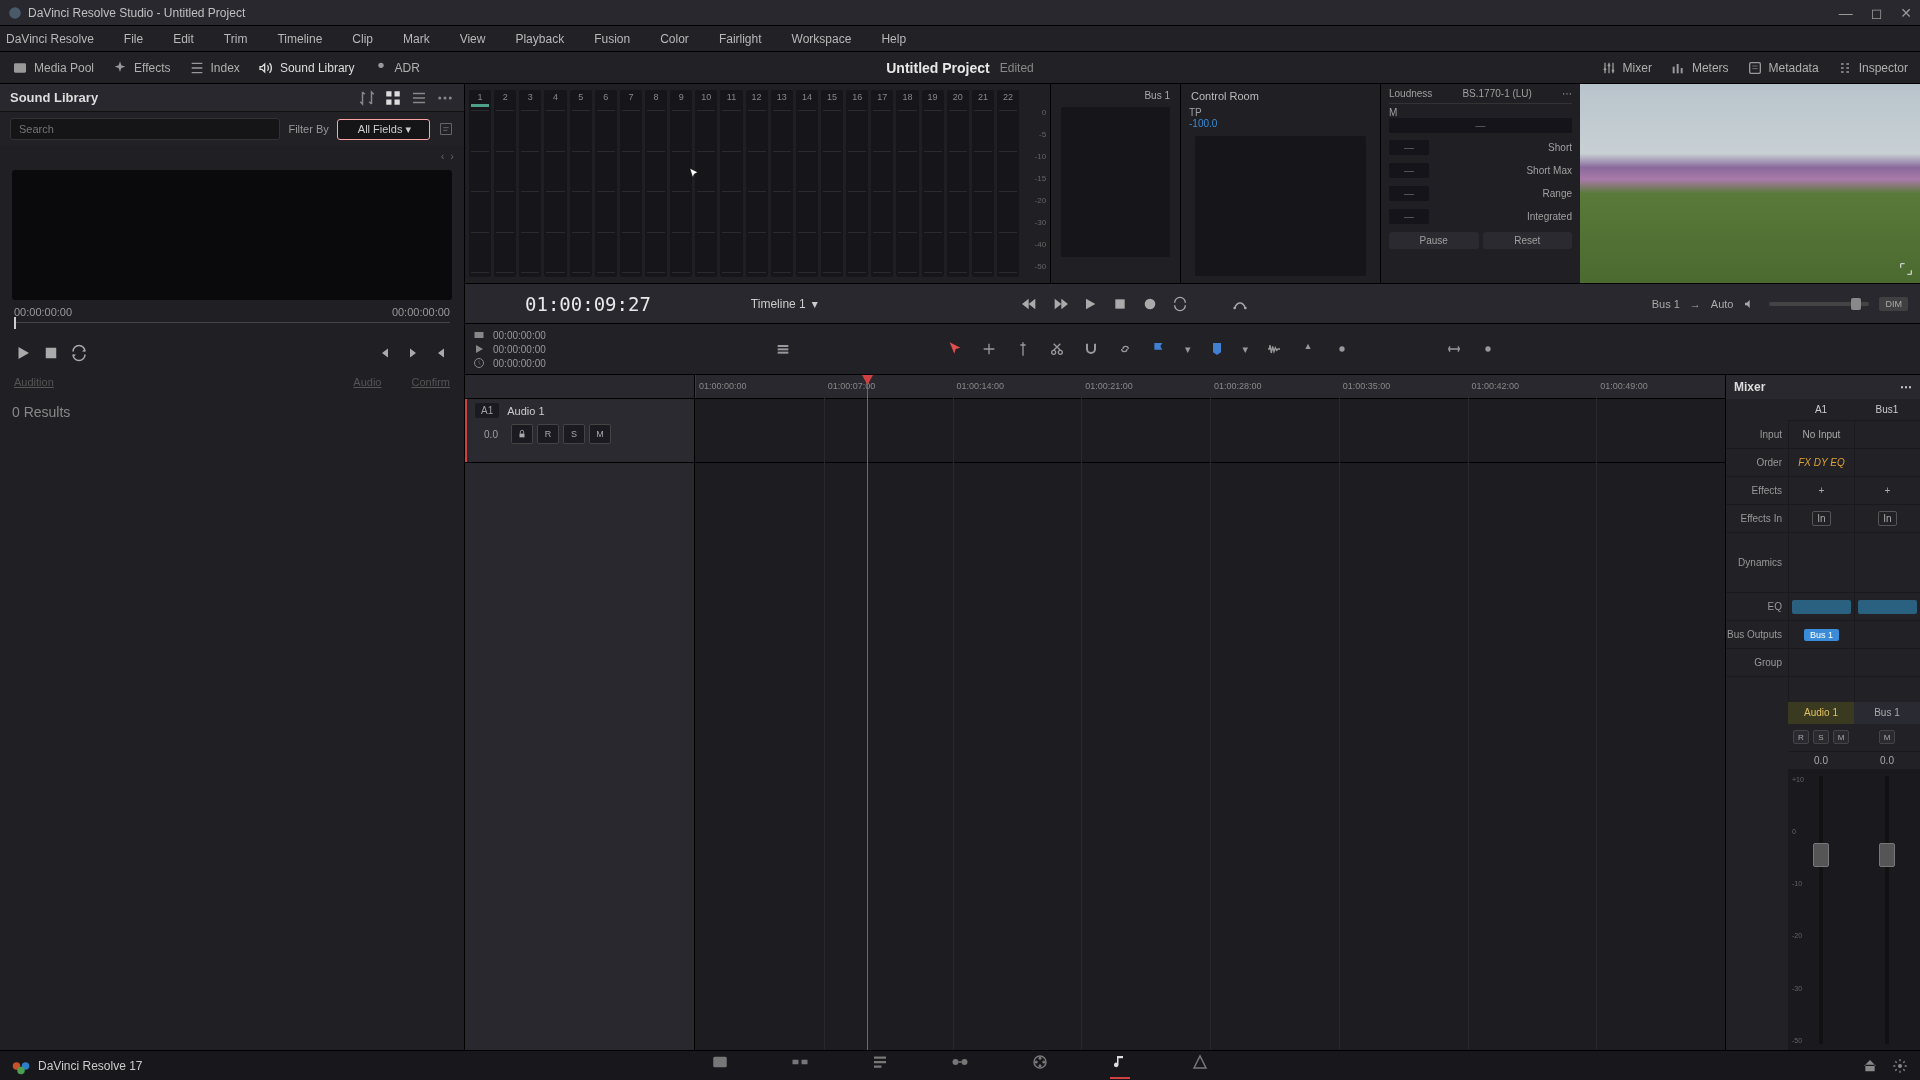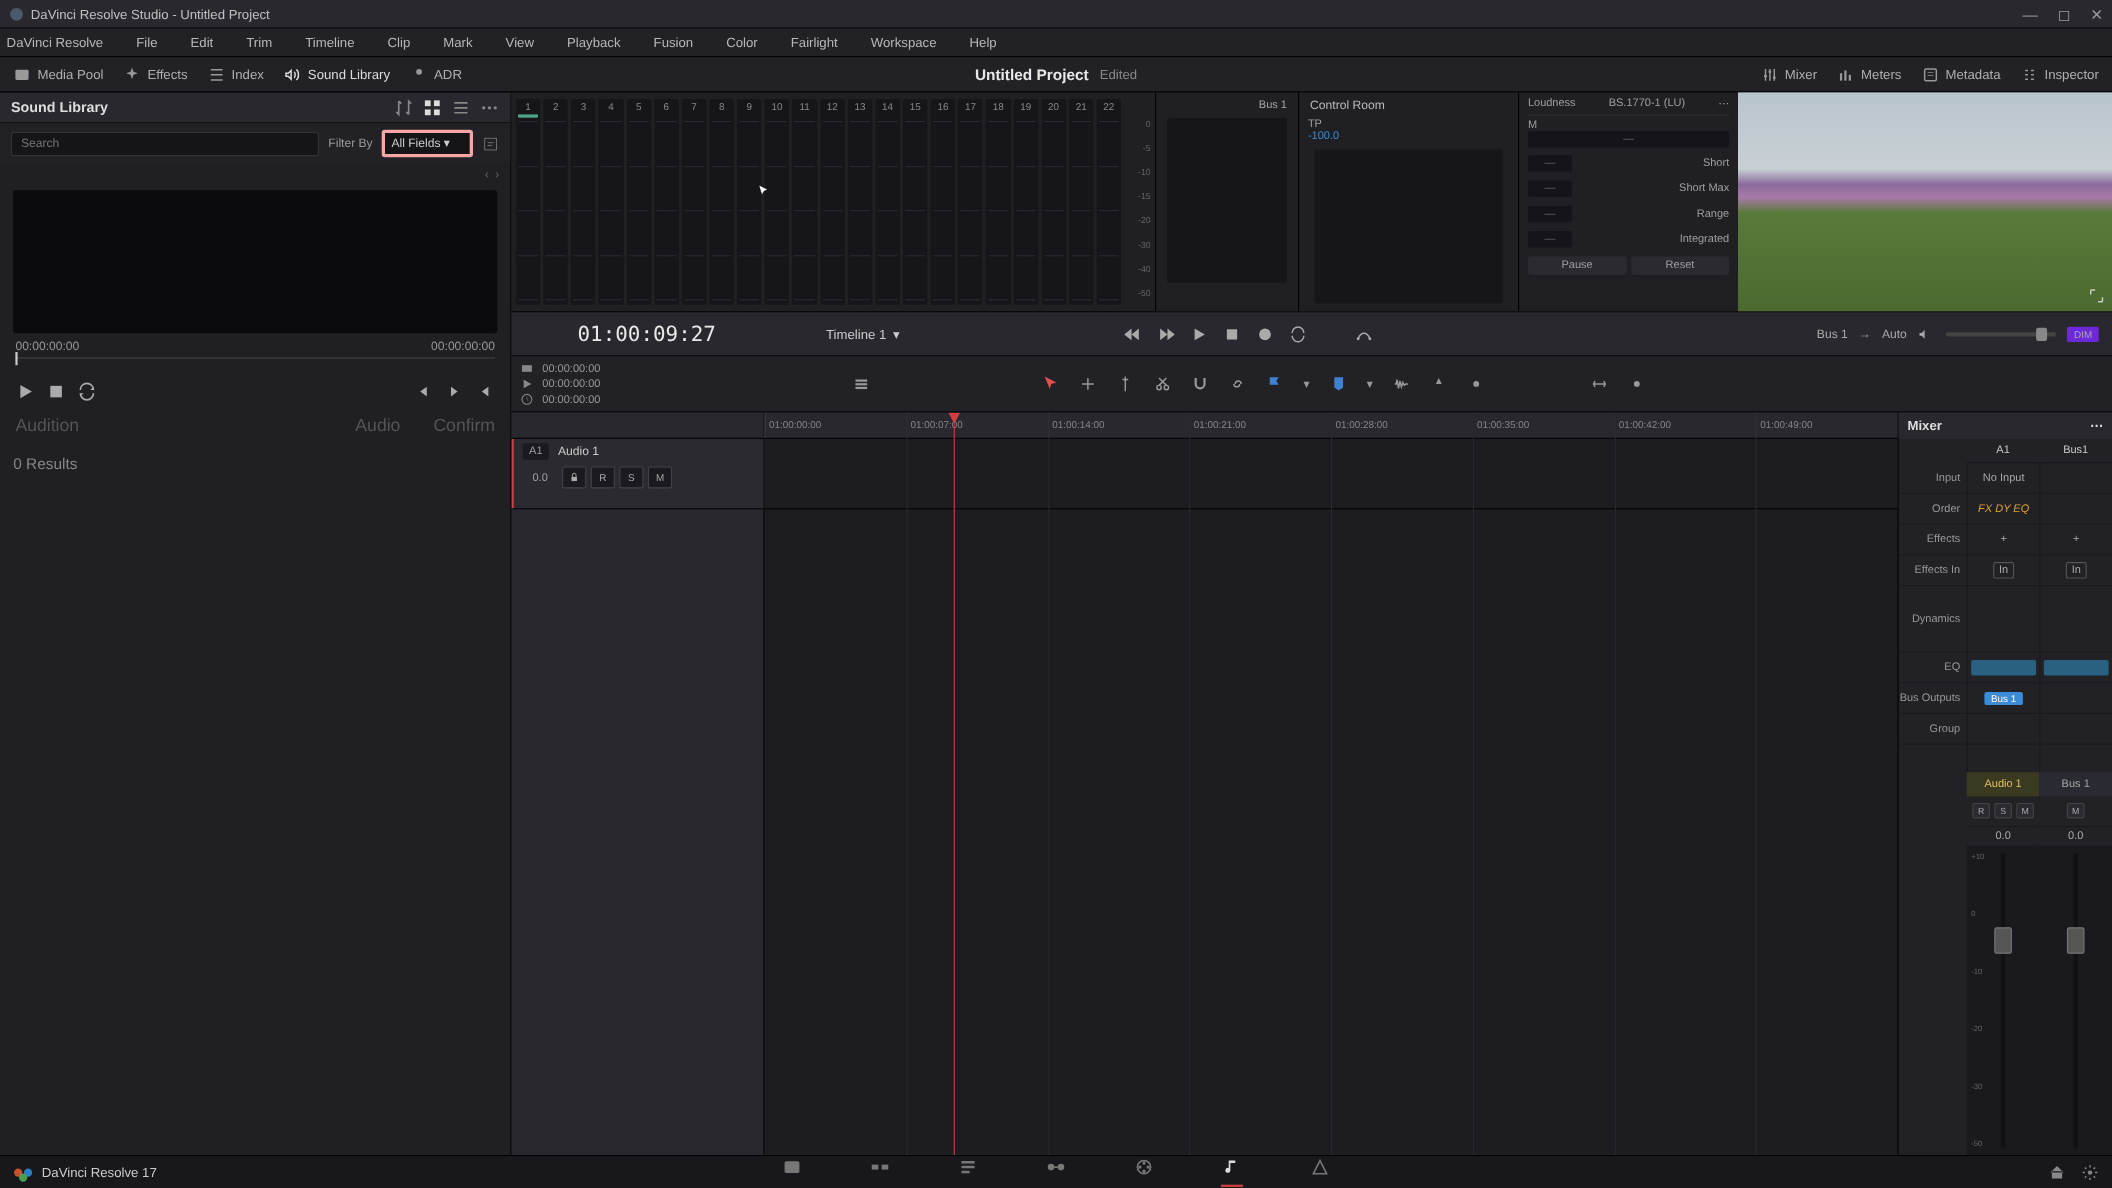--- a/index.html
+++ b/index.html
@@ -20,32 +20,32 @@
 .toolbar-center .edited { color: #888; font-size: 12px; }
 .icon-svg { width: 16px; height: 16px; fill: #999; }
 .main { display: flex; height: calc(100% - 26px - 26px - 32px - 30px); }
 .sidebar { width: 465px; background: #1f1f24; border-right: 1px solid #000; display: flex; flex-direction: column; }
 .panel-header { height: 28px; display: flex; align-items: center; padding: 0 10px; background: #28282e; border-bottom: 1px solid #111; }
 .panel-header .ptitle { font-weight: bold; color: #ddd; font-size: 13px; flex: 1; }
 .panel-header .picon { width: 18px; height: 18px; margin-left: 8px; cursor: pointer; fill: #888; }
 .search-row { display: flex; align-items: center; padding: 6px 10px; gap: 8px; background: #212126; }
 .search-input { flex: 1; background: #151518; border: 1px solid #333; border-radius: 3px; padding: 4px 8px; color: #999; font-size: 11px; }
 .filter-label { color: #999; font-size: 11px; }
-.filter-select { background: #151518; border: 3px solid #fca5a5; border-radius: 3px; padding: 3px 18px 3px 6px; color: #ccc; font-size: 11px; position: relative; }
+.filter-select { background: #151518; border: 1px solid #fca5a5; border-radius: 3px; padding: 3px 18px 3px 20px; color: #ccc; font-size: 11px; position: relative; }
 .preview-nav { display: flex; justify-content: flex-end; padding: 4px 10px; gap: 6px; }
 .preview-nav span { color: #666; cursor: pointer; }
 .preview-box { height: 130px; background: #0a0a0c; margin: 4px 12px; border-radius: 3px; }
 .time-row { display: flex; justify-content: space-between; padding: 2px 14px; color: #999; font-size: 11px; }
 .scrub-line { height: 14px; margin: 2px 14px; border-top: 1px solid #444; position: relative; }
 .scrub-line::before { content: ''; position: absolute; left: 0; top: -6px; width: 2px; height: 12px; background: #ccc; }
 .ctrl-row { display: flex; align-items: center; padding: 6px 14px; gap: 10px; }
 .ctrl-row .spacer { flex: 1; }
 .play-icon { width: 18px; height: 18px; fill: #aaa; cursor: pointer; }
 .audition-row { display: flex; align-items: center; justify-content: space-between; padding: 8px 14px; }
-.audition-row span { color: #555; font-size: 16px; }
+.audition-row span { color: #555; font-size: 11px; text-decoration: underline; }
 .results { padding: 8px 12px; color: #888; font-size: 14px; }
 .center { flex: 1; display: flex; flex-direction: column; background: #1e1e23; }
 .meters-area { height: 200px; display: flex; border-bottom: 1px solid #000; background: #1f1f24; }
 .meters-col { flex: 1; display: flex; padding: 6px 4px; gap: 3px; position: relative; }
 .meter { flex: 1; background: #16161a; border-radius: 2px; position: relative; display: flex; flex-direction: column; justify-content: space-between; padding: 20px 2px 4px; }
 .meter .tick { height: 1px; background: #2a2a30; }
 .meter .lbl { position: absolute; top: 2px; left: 0; right: 0; text-align: center; font-size: 9px; color: #888; }
 .meter.first::before { content: ''; position: absolute; top: 14px; left: 2px; right: 2px; height: 3px; background: #4fa088; }
 .scale-col { width: 24px; display: flex; flex-direction: column; justify-content: space-between; padding: 18px 0 6px; font-size: 8px; color: #666; text-align: right; }
 .bus-panel { width: 130px; background: #1f1f24; border-left: 1px solid #000; padding: 4px; }
@@ -64,21 +64,21 @@
 .viewer { width: 340px; background: #000; position: relative; }
 .viewer-img { width: 100%; height: 100%; background: linear-gradient(to bottom, #b8c4cc 0%, #c8d0d4 35%, #8a6a9c 42%, #a87aa8 48%, #5a7a3a 55%, #4a6a30 100%); }
 .transport-bar { height: 40px; background: #28282e; display: flex; align-items: center; padding: 0 12px; border-bottom: 1px solid #000; }
 .tc-main { font-size: 19px; color: #e8e8e8; font-family: monospace; margin-left: 48px; }
 .timeline-sel { margin-left: 100px; display: flex; align-items: center; gap: 6px; color: #ccc; font-size: 12px; }
 .transport-ctrls { margin-left: auto; display: flex; align-items: center; gap: 14px; margin-right: 200px; }
 .transport-ctrls svg { width: 16px; height: 16px; fill: #aaa; cursor: pointer; }
 .bus-out { margin-left: auto; display: flex; align-items: center; gap: 10px; font-size: 11px; color: #aaa; }
 .vol-slider { width: 100px; height: 4px; background: #444; border-radius: 2px; position: relative; }
 .vol-slider::after { content: ''; position: absolute; right: 8px; top: -4px; width: 10px; height: 12px; background: #888; border-radius: 2px; }
-.dim-btn { background: #6d28d9; padding: 2px 6px; border-radius: 2px; font-size: 9px; }
+.dim-btn { background: #404040; padding: 2px 6px; border-radius: 2px; font-size: 9px; }
 .tc-item { display: flex; align-items: center; gap: 8px; font-size: 10px; color: #999; padding: 1px 0; }
 .tc-icon { width: 12px; height: 12px; fill: #888; }
 .tool-icons { display: flex; align-items: center; gap: 18px; margin-left: 60px; }
 .tool-icons svg { width: 16px; height: 16px; fill: #999; cursor: pointer; }
 .tool-icons .red { fill: #e05050; }
 .tool-icons .blue { fill: #4080d0; }
 .timeline-area { flex: 1; display: flex; background: #1c1c21; overflow: hidden; }
 .ruler { height: 24px; background: #28282e; border-bottom: 1px solid #000; display: flex; position: relative; }
 .ruler .tick { flex: 1; border-left: 1px solid #3a3a42; font-size: 9px; color: #888; padding-left: 3px; padding-top: 6px; }
 .track-row { height: 64px; display: flex; border-bottom: 1px solid #000; }

